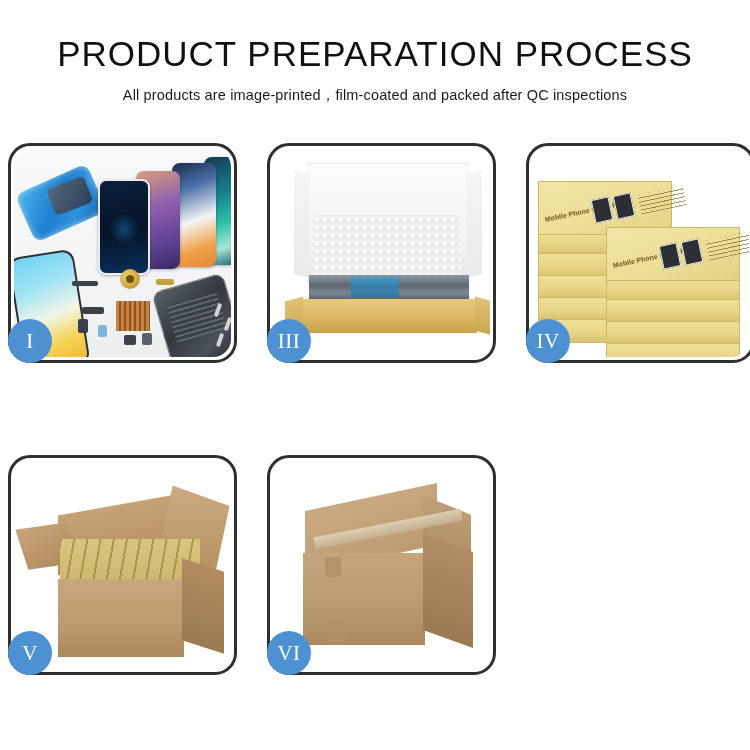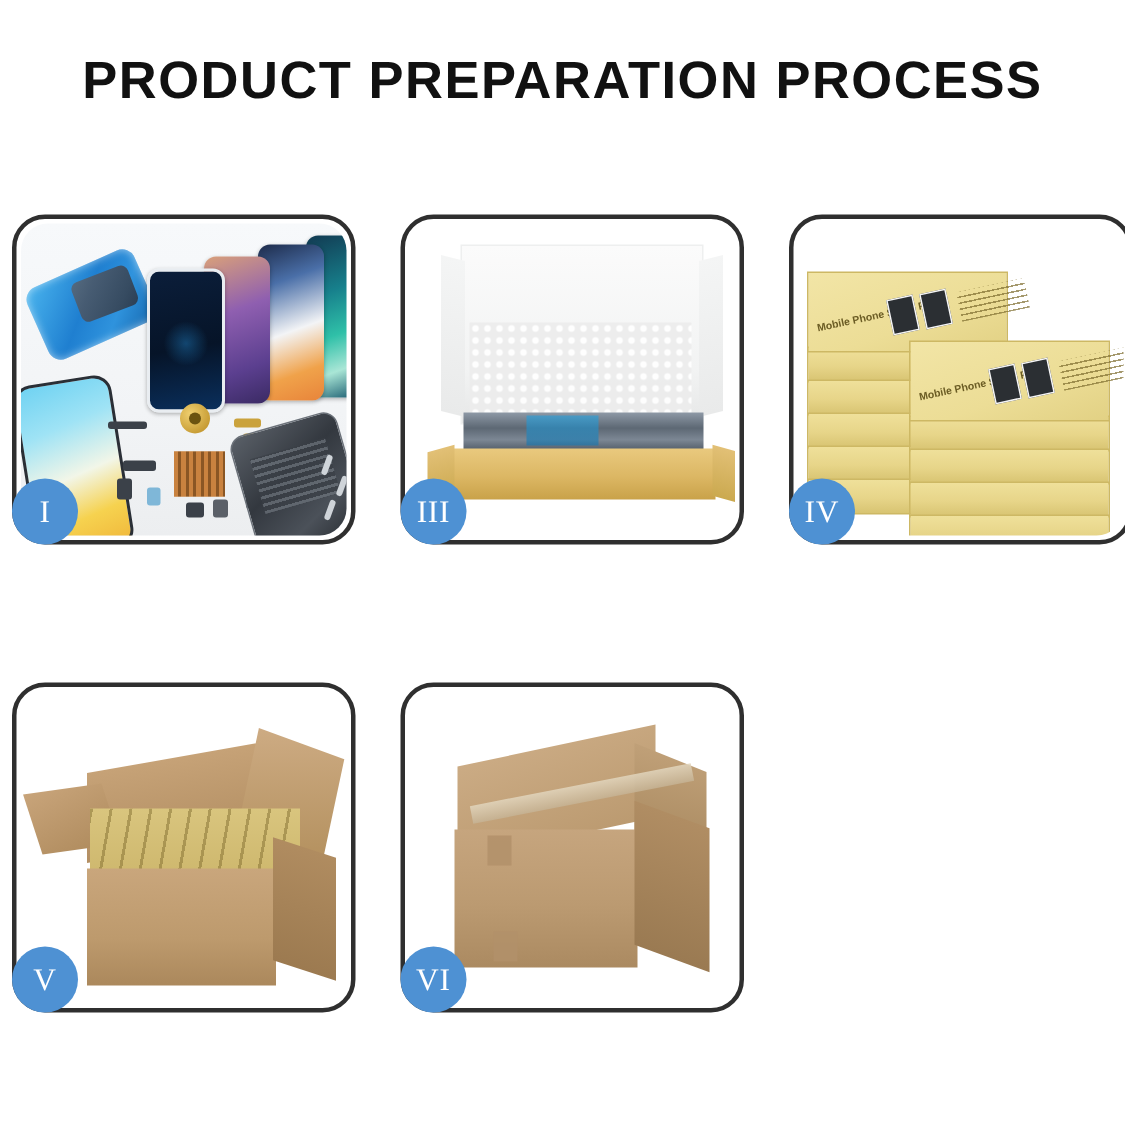--- a/index.html
+++ b/index.html
@@ -7,21 +7,21 @@
     width:750px;height:750px;background:#ffffff;
     font-family:"Liberation Sans",sans-serif;
     overflow:hidden;
   }
   .page{position:relative;width:750px;height:750px;}
 
   
   .header{position:absolute;left:0;top:0;width:750px;text-align:center;}
   .title{
     margin:0;padding-top:36px;
-    font-size:35px;font-weight:700;letter-spacing:1.0px;
+    font-size:35px;font-weight:400;letter-spacing:1.0px;
     color:#111111;line-height:1.05;white-space:nowrap;
   }
   .subtitle{
     margin:0;padding-top:13px;
     font-size:14.5px;font-weight:400;color:#1b1b1b;
     letter-spacing:0.15px;white-space:nowrap;
   }
 
   
   .grid{
@@ -211,20 +211,21 @@
     background:linear-gradient(180deg,#b08d63,#9a7a52);transform:skewY(20deg);}
   .s-tab{position:absolute;width:16px;height:20px;background:#b1916a;opacity:.85;}
 </style>
 </head>
 <body>
 
 <div class="page">
 
   <div class="header">
     <h1 class="title">PRODUCT PREPARATION PROCESS</h1>
+    <p class="subtitle">All products are image-printed，film-coated and packed after QC inspections</p>
   </div>
 
   <div class="grid">
 
     <div class="card">
       <div class="shot p1">
         <div class="adhesive"></div>
         <div class="fan">
           <div class="ph ph-d"></div>
           <div class="ph ph-c"></div>

